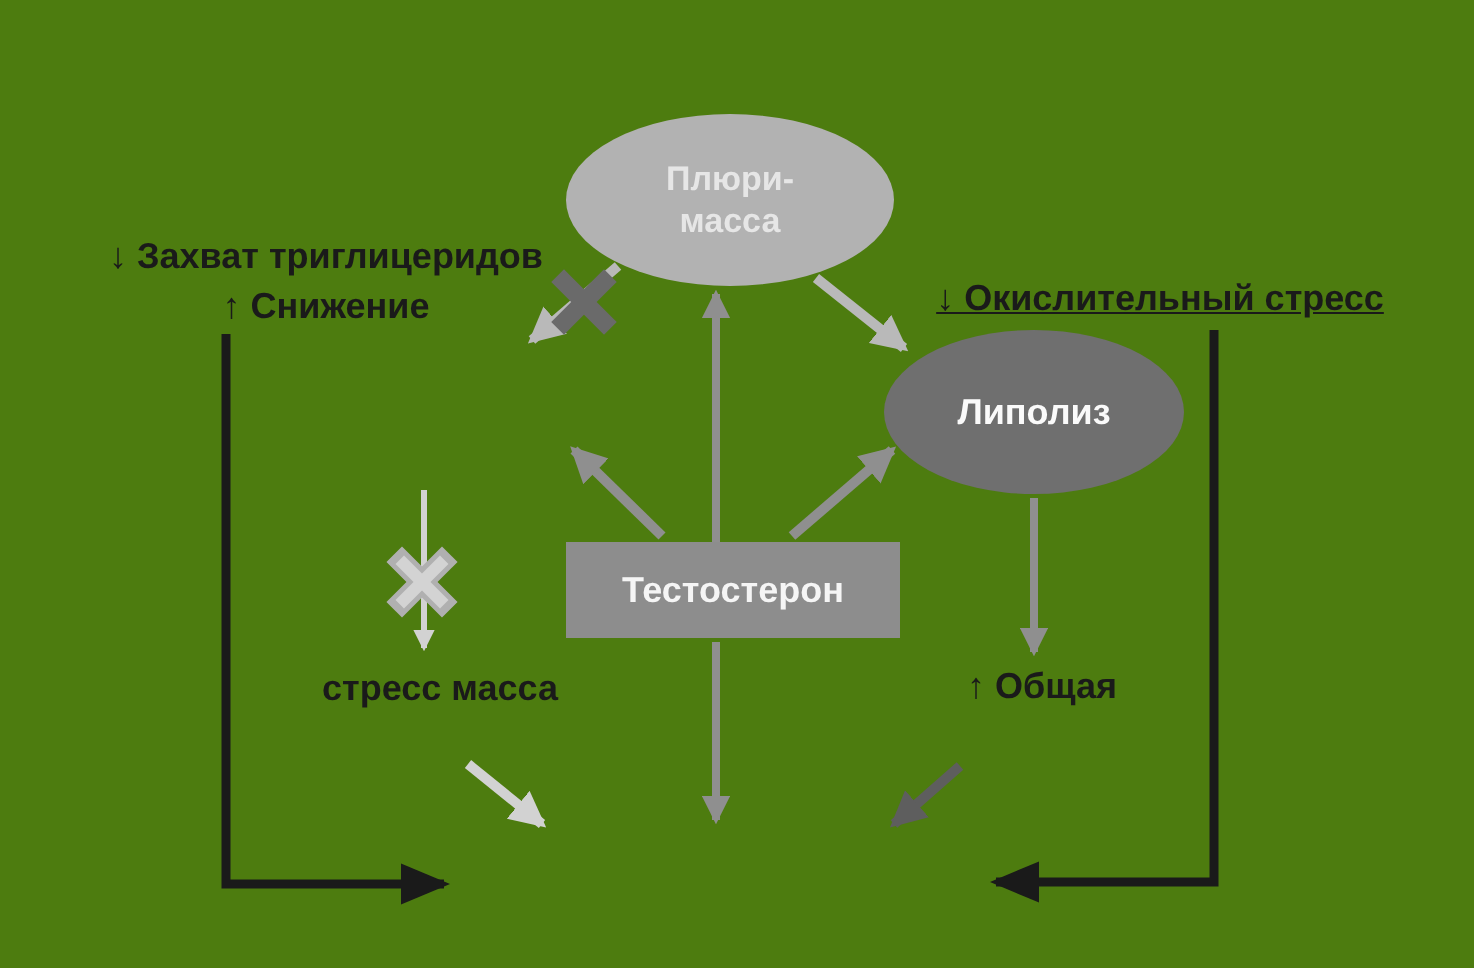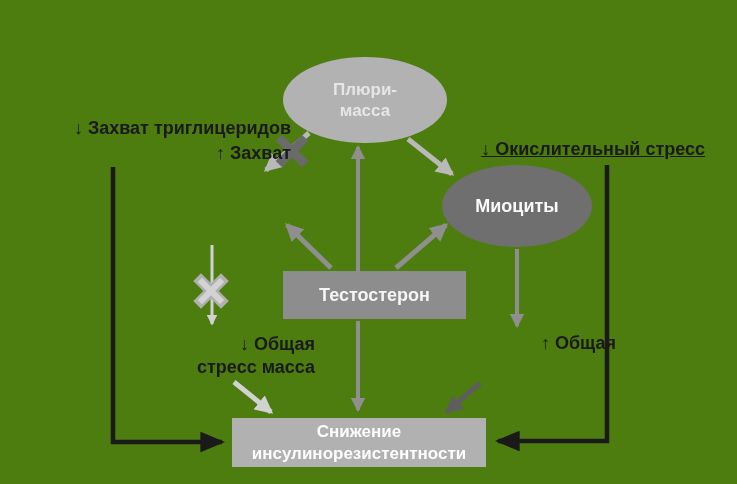--- a/index.html
+++ b/index.html
@@ -14,24 +14,24 @@
   .node{
     position:absolute;
     display:flex;flex-direction:column;
     align-items:center;justify-content:center;
     text-align:center;font-weight:bold;
   }
   .ellipse{border-radius:50%;}
   .node-pluripotent{left:283px;top:57px;width:164px;height:86px;background:#b2b2b2;color:#e6e6e6;font-size:17px;line-height:21px;}
   .node-adipocytes {left:132px;top:170px;width:152px;height:74px;background:#d6d6d6;color:#3d3d3d;font-size:18px;}
   .node-myocytes   {left:442px;top:165px;width:150px;height:82px;background:#6f6f6f;color:#fafafa;font-size:18px;}
-  .node-testosterone{left:283px;top:271px;width:183px;height:48px;background:#8d8d8d;color:#f5f5f5;font-size:18px;}
+  .node-testosterone{left:283px;top:271px;width:167px;height:48px;background:#8d8d8d;color:#f5f5f5;font-size:18px;}
   .node-outcome    {left:232px;top:418px;width:254px;height:49px;background:#b1b1b1;color:#fdfdfd;font-size:17px;line-height:22px;}
   .annotation{
-    position:absolute;text-align:right;font-weight:bold;color:#1a1a1a;
+    position:absolute;text-align:center;font-weight:bold;color:#1a1a1a;
     font-size:18px;line-height:25px;
   }
   .ann-triglycerides{left:35px;top:116px;width:256px;}
   .ann-oxidative{left:455px;top:137px;width:250px;text-decoration:underline;}
   .ann-fatmass{left:125px;top:333px;width:190px;line-height:23px;}
   .ann-leanmass{left:426px;top:332px;width:190px;line-height:23px;}
 </style>
 </head>
 <body>
 
@@ -91,43 +91,38 @@
     <polyline points="607,165 607,441 498,441" fill="none" stroke-width="4.5" marker-end="url(#m-black)" stroke="#1a1a1a"></polyline>
   </svg>
 
   <div class="node ellipse node-pluripotent">
     <span>Плюри-</span>
     <span>масса</span>
   </div>
 
 
   <div class="node ellipse node-myocytes">
-    <span>Миоциты</span>
+    <span>Липолиз</span>
   </div>
 
   <div class="node node-testosterone">
     <span>Тестостерон</span>
   </div>
 
-  <div class="node node-outcome">
-    <span>Снижение</span>
-    <span>инсулинорезистентности</span>
-  </div>
 
   <div class="annotation ann-triglycerides">
     <div>↓ Захват триглицеридов</div>
-    <div>↑ Захват</div>
+    <div>↑ Снижение</div>
   </div>
 
   <div class="annotation ann-oxidative">
     <div>↓ Окислительный стресс</div>
   </div>
 
   <div class="annotation ann-fatmass">
-    <div>↓ Общая</div>
     <div>стресс масса</div>
   </div>
 
   <div class="annotation ann-leanmass">
     <div>↑ Общая</div>
   </div>
 
 </div>
 
 </body></html>

